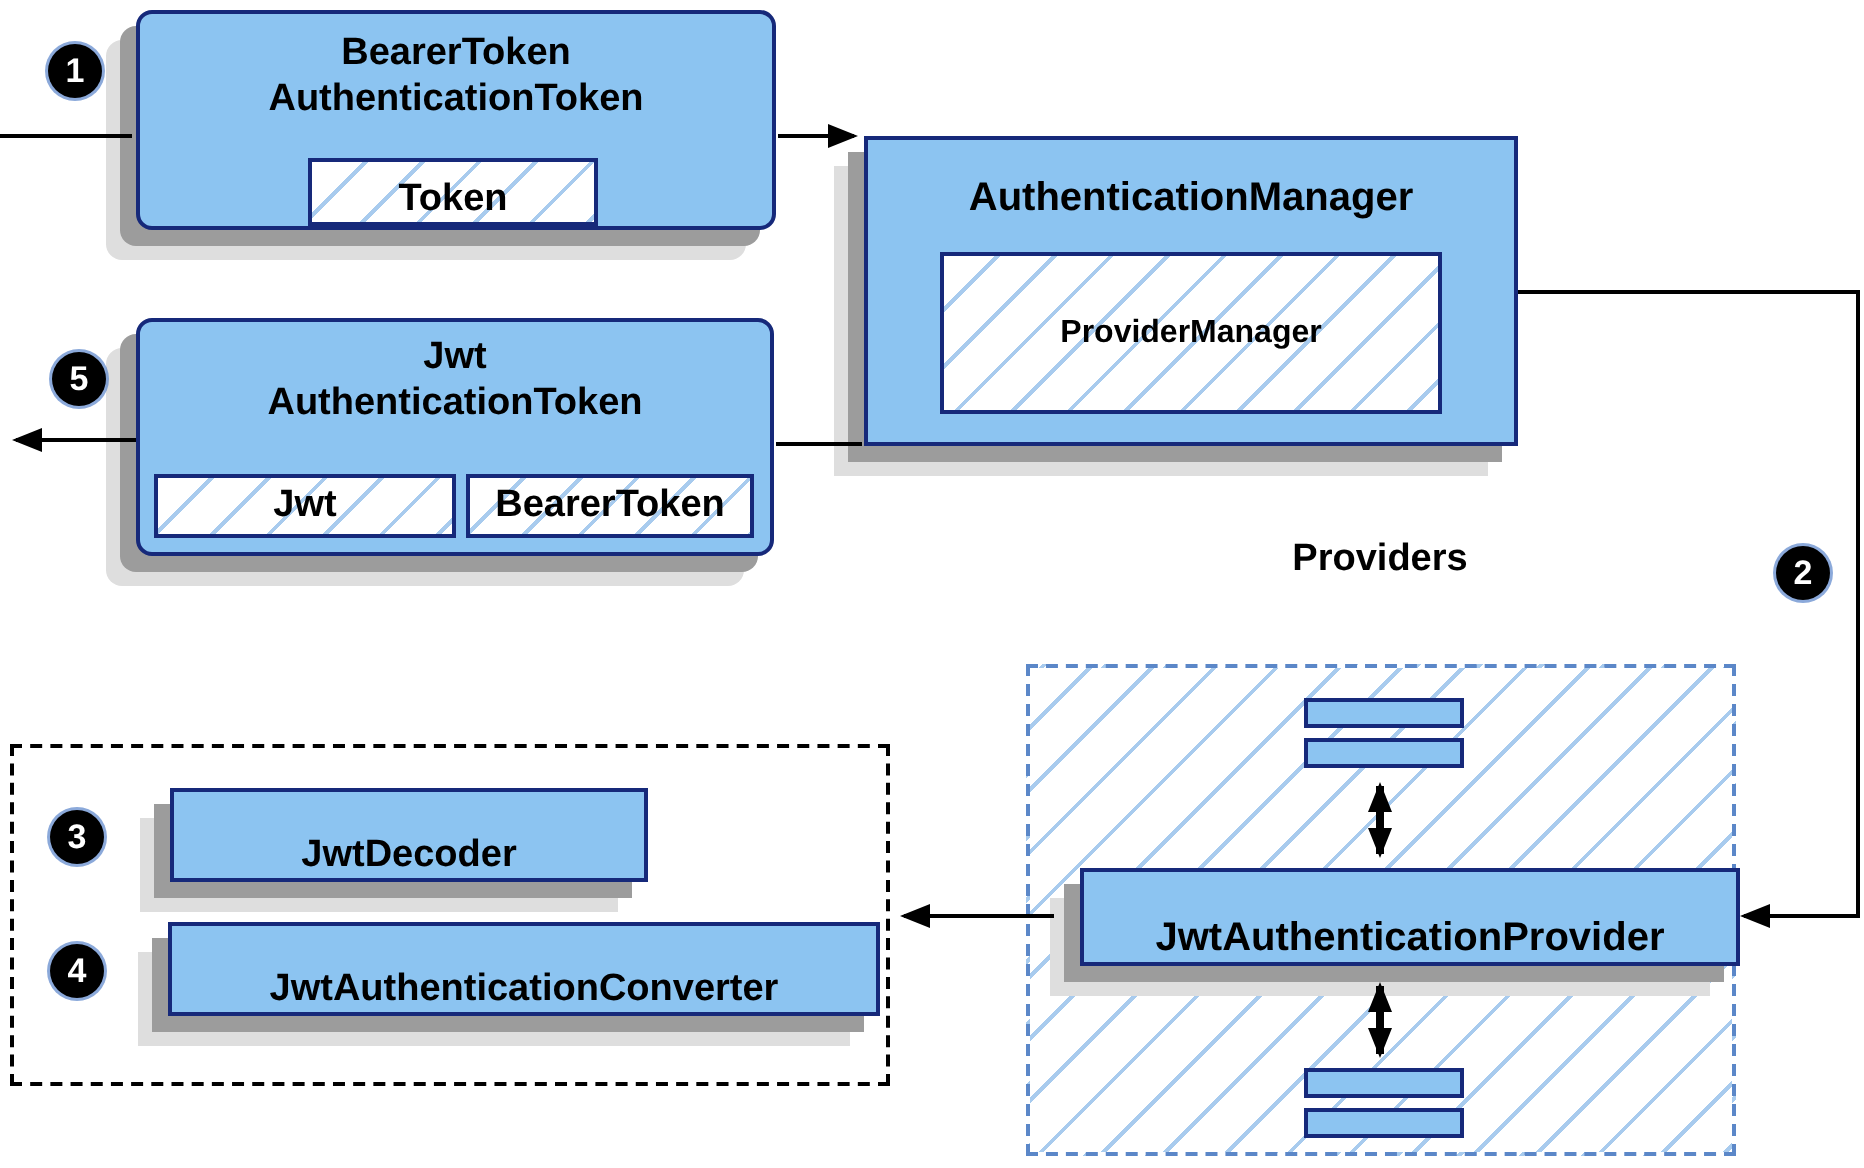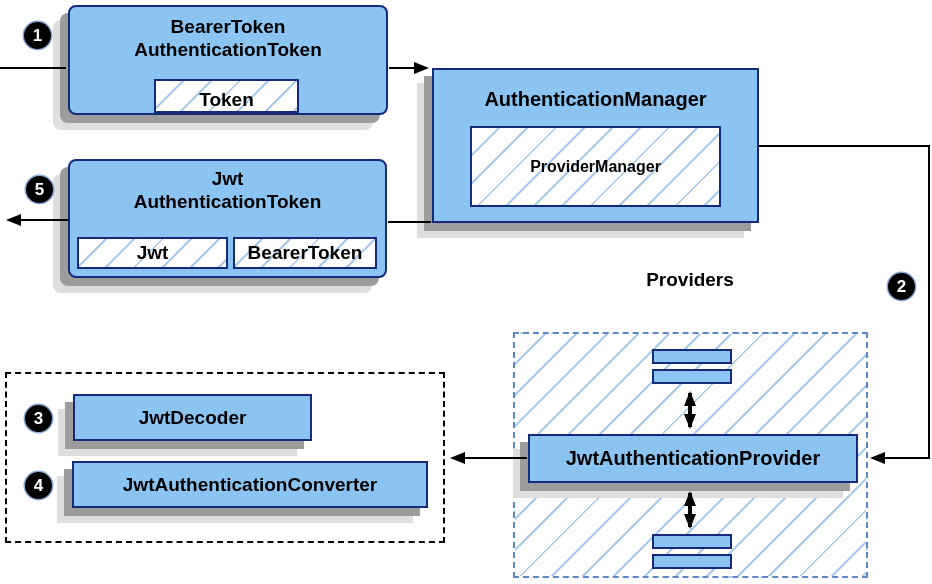--- a/index.html
+++ b/index.html
@@ -52,21 +52,21 @@
   }
   .badge{
     position:absolute;width:27px;height:27px;border-radius:50%;
     background:#000;color:#fff;display:flex;align-items:center;justify-content:center;
     font-size:17px;line-height:27px;z-index:6;
     box-shadow:0 0 0 1.5px rgba(100,140,205,.75);
   }
   .group-label{
     position:absolute;text-align:center;font-size:19px;line-height:23px;z-index:2;
   }
-  .flex-center{display:flex;align-items:center;justify-content:center;}
+  .flex-center{display:flex;align-items:flex-end;justify-content:center;margin-left:12px;}
   svg.overlay{position:absolute;left:0;top:0;z-index:5;pointer-events:none;}
 </style>
 </head>
 <body>
 
 <div class="canvas">
 
   <svg class="overlay" width="932" height="584" viewBox="0 0 932 584">
     <defs>
       <marker id="ah" markerUnits="userSpaceOnUse" markerWidth="15" markerHeight="12" refX="13" refY="6" orient="auto">

